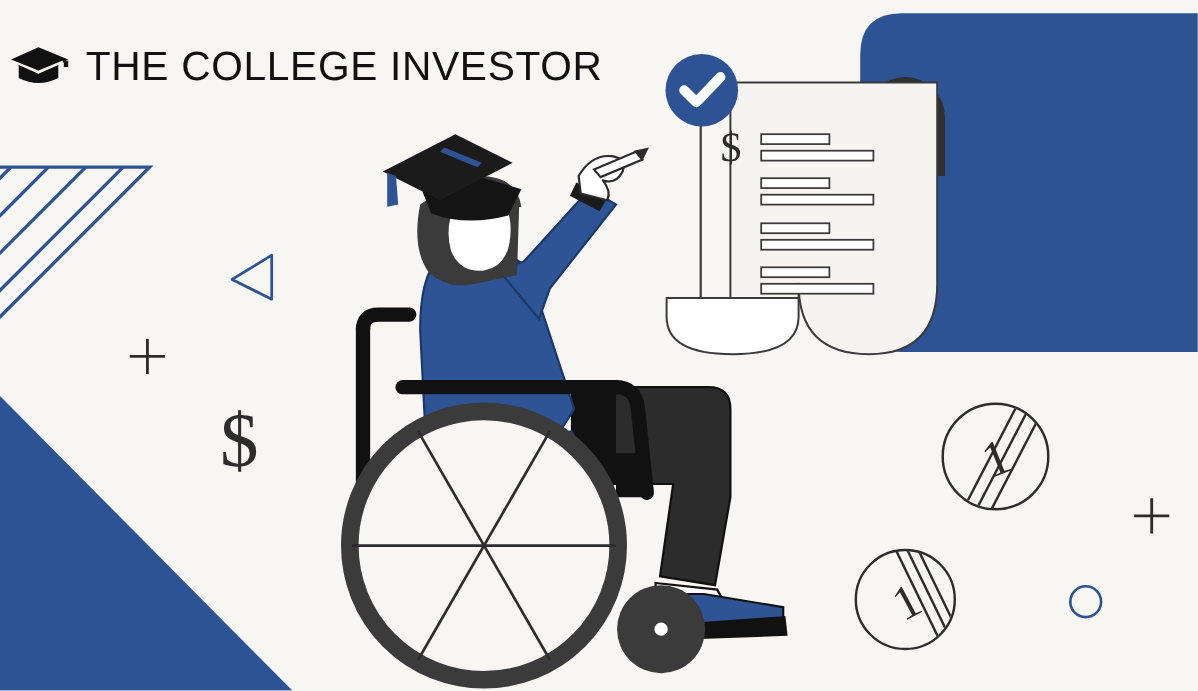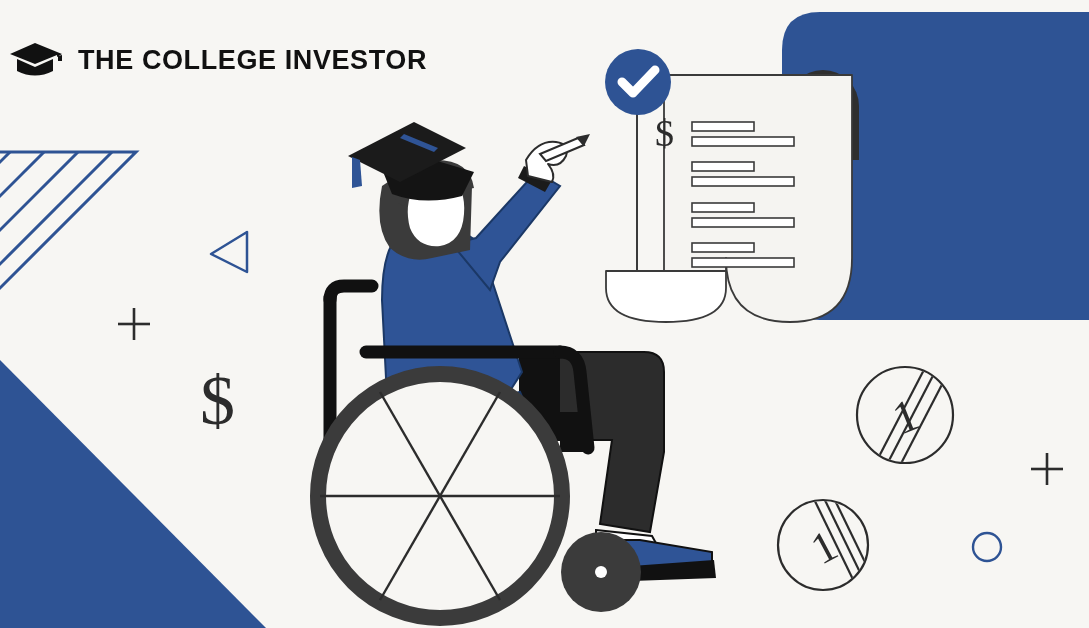--- a/index.html
+++ b/index.html
@@ -34,22 +34,22 @@
     gap: 14px;
     z-index: 40;
   }
   #brand .capmark {
     width: 56px;
     height: 40px;
     display: block;
   }
   #brand .wordmark {
     font-family: "Liberation Sans", sans-serif;
-    font-weight: bold;
-    font-size: 27px;
+    font-weight: normal;
+    font-size: 37px;
     letter-spacing: 0.6px;
     color: #111111;
     white-space: nowrap;
     line-height: 1;
   }
 </style>
 </head>
 <body>
 
 <div id="stage">

